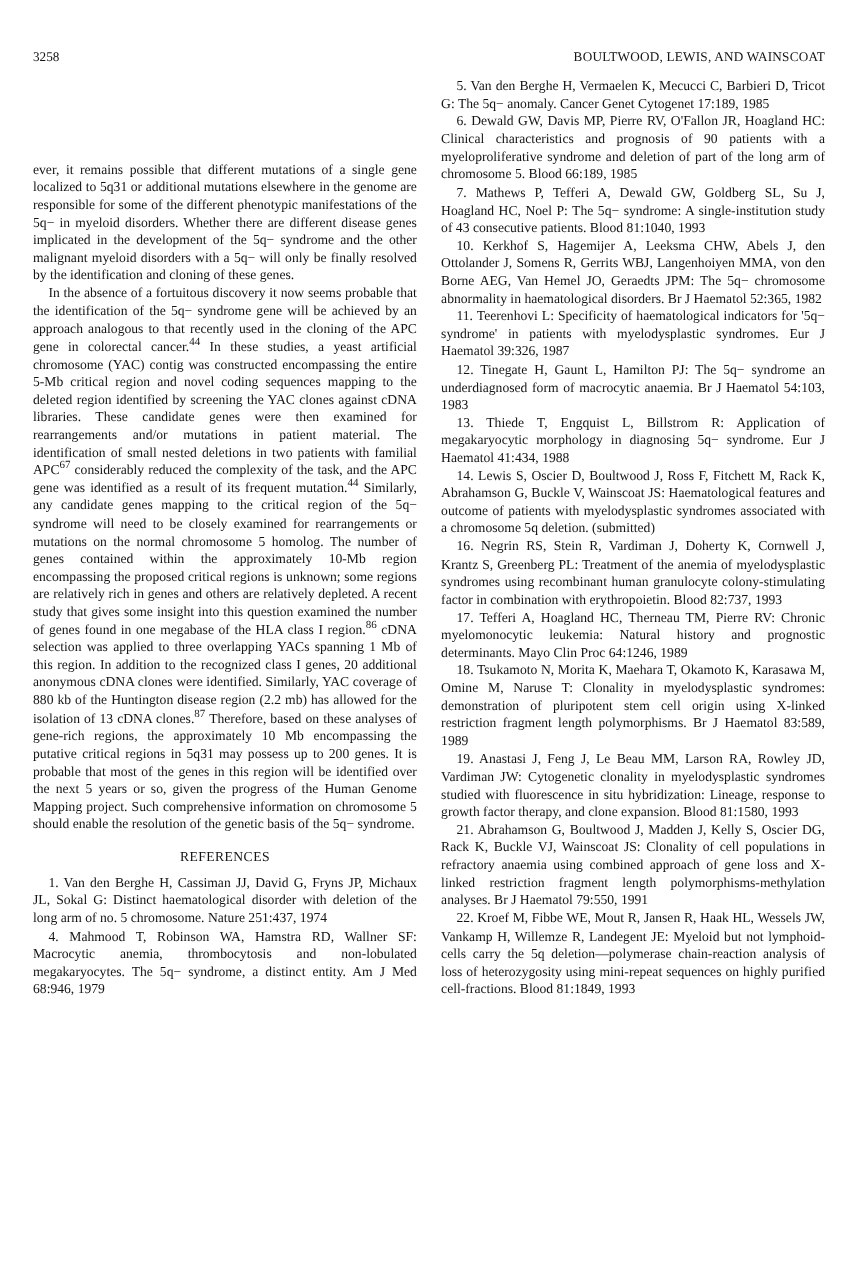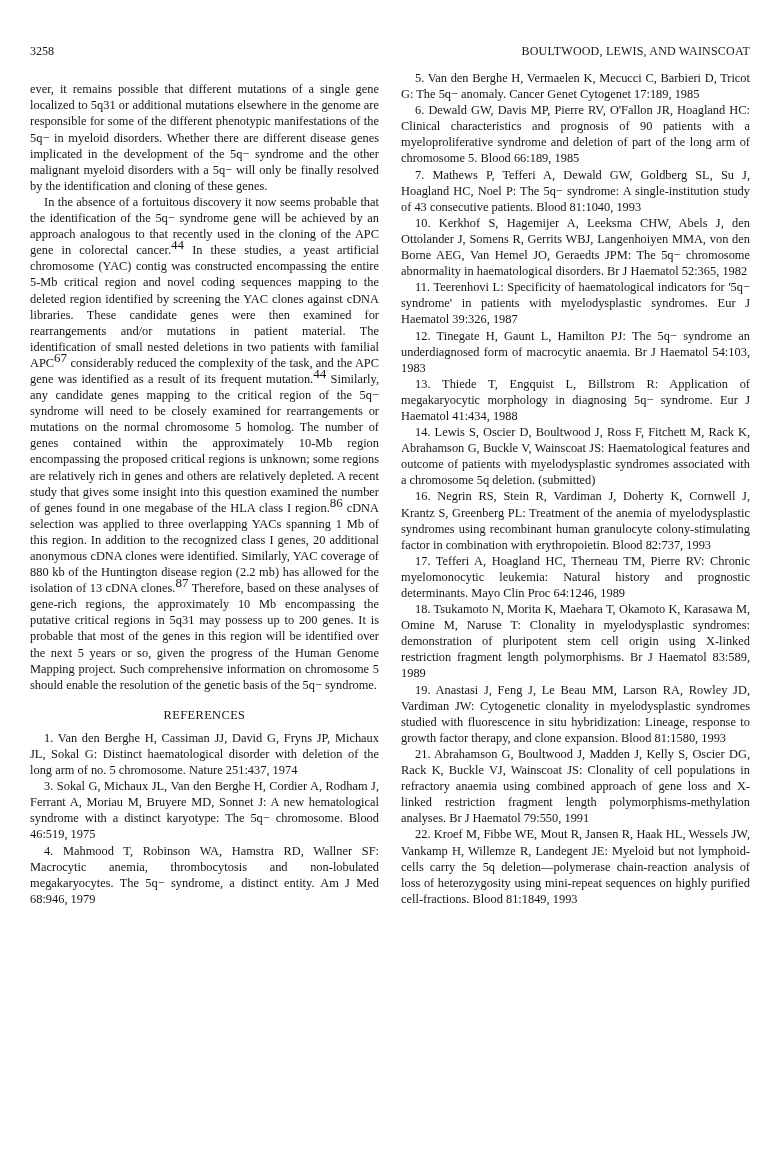--- a/index.html
+++ b/index.html
@@ -35,21 +35,21 @@
   .col { width: 349px; }
   p.body-para, p.ref-para {
     font-size: 12.4px;
     line-height: 16.1px;
     text-align: justify;
     hyphens: auto;
     -webkit-hyphens: auto;
   }
   .indent { text-indent: 14px; }
   sup {
-    font-size: 13px;
+    font-size: 10px;
     line-height: 0;
     vertical-align: super;
   }
   .refs-heading {
     font-size: 12.4px;
     font-weight: normal;
     text-align: center;
     letter-spacing: 0.4px;
     margin: 15px 0 7px 0;
   }
@@ -64,21 +64,20 @@
   </div>
   <div class="columns">
     <div class="col">
       <div>
           <p class="body-para">ever, it remains possible that different mutations of a single gene localized to 5q31 or additional mutations elsewhere in the genome are responsible for some of the different phenotypic manifestations of the 5q− in myeloid disorders. Whether there are different disease genes implicated in the development of the 5q− syndrome and the other malignant myeloid disorders with a 5q− will only be finally resolved by the identification and cloning of these genes.</p>
           <p class="body-para indent">In the absence of a fortuitous discovery it now seems probable that the identification of the 5q− syndrome gene will be achieved by an approach analogous to that recently used in the cloning of the APC gene in colorectal cancer.<sup>44</sup> In these studies, a yeast artificial chromosome (YAC) contig was constructed encompassing the entire 5-Mb critical region and novel coding sequences mapping to the deleted region identified by screening the YAC clones against cDNA libraries. These candidate genes were then examined for rearrangements and/or mutations in patient material. The identification of small nested deletions in two patients with familial APC<sup>67</sup> considerably reduced the complexity of the task, and the APC gene was identified as a result of its frequent mutation.<sup>44</sup> Similarly, any candidate genes mapping to the critical region of the 5q− syndrome will need to be closely examined for rearrangements or mutations on the normal chromosome 5 homolog. The number of genes contained within the approximately 10-Mb region encompassing the proposed critical regions is unknown; some regions are relatively rich in genes and others are relatively depleted. A recent study that gives some insight into this question examined the number of genes found in one megabase of the HLA class I region.<sup>86</sup> cDNA selection was applied to three overlapping YACs spanning 1 Mb of this region. In addition to the recognized class I genes, 20 additional anonymous cDNA clones were identified. Similarly, YAC coverage of 880 kb of the Huntington disease region (2.2 mb) has allowed for the isolation of 13 cDNA clones.<sup>87</sup> Therefore, based on these analyses of gene-rich regions, the approximately 10 Mb encompassing the putative critical regions in 5q31 may possess up to 200 genes. It is probable that most of the genes in this region will be identified over the next 5 years or so, given the progress of the Human Genome Mapping project. Such comprehensive information on chromosome 5 should enable the resolution of the genetic basis of the 5q− syndrome.</p>
         </div>
       <h2 class="refs-heading">REFERENCES</h2>
       <div>
           <p class="ref-para indent">1. Van den Berghe H, Cassiman JJ, David G, Fryns JP, Michaux JL, Sokal G: Distinct haematological disorder with deletion of the long arm of no. 5 chromosome. Nature 251:437, 1974</p>
-          <p class="ref-para indent">3. Sokal G, Michaux JL, Van den Berghe H, Cordier A, Rodham J, Ferrant A, Moriau M, Bruyere MD, Sonnet J: A new hematological syndrome with a distinct karyotype: The 5q− chromosome. Blood 46:519, 1975</p>
           <p class="ref-para indent">4. Mahmood T, Robinson WA, Hamstra RD, Wallner SF: Macrocytic anemia, thrombocytosis and non-lobulated megakaryocytes. The 5q− syndrome, a distinct entity. Am J Med 68:946, 1979</p>
         </div>
     </div>
     <div class="col">
       <div>
           <p class="ref-para indent">5. Van den Berghe H, Vermaelen K, Mecucci C, Barbieri D, Tricot G: The 5q− anomaly. Cancer Genet Cytogenet 17:189, 1985</p>
           <p class="ref-para indent">6. Dewald GW, Davis MP, Pierre RV, O'Fallon JR, Hoagland HC: Clinical characteristics and prognosis of 90 patients with a myeloproliferative syndrome and deletion of part of the long arm of chromosome 5. Blood 66:189, 1985</p>
           <p class="ref-para indent">7. Mathews P, Tefferi A, Dewald GW, Goldberg SL, Su J, Hoagland HC, Noel P: The 5q− syndrome: A single-institution study of 43 consecutive patients. Blood 81:1040, 1993</p>
           <p class="ref-para indent">10. Kerkhof S, Hagemijer A, Leeksma CHW, Abels J, den Ottolander J, Somens R, Gerrits WBJ, Langenhoiyen MMA, von den Borne AEG, Van Hemel JO, Geraedts JPM: The 5q− chromosome abnormality in haematological disorders. Br J Haematol 52:365, 1982</p>
           <p class="ref-para indent">11. Teerenhovi L: Specificity of haematological indicators for '5q− syndrome' in patients with myelodysplastic syndromes. Eur J Haematol 39:326, 1987</p>

